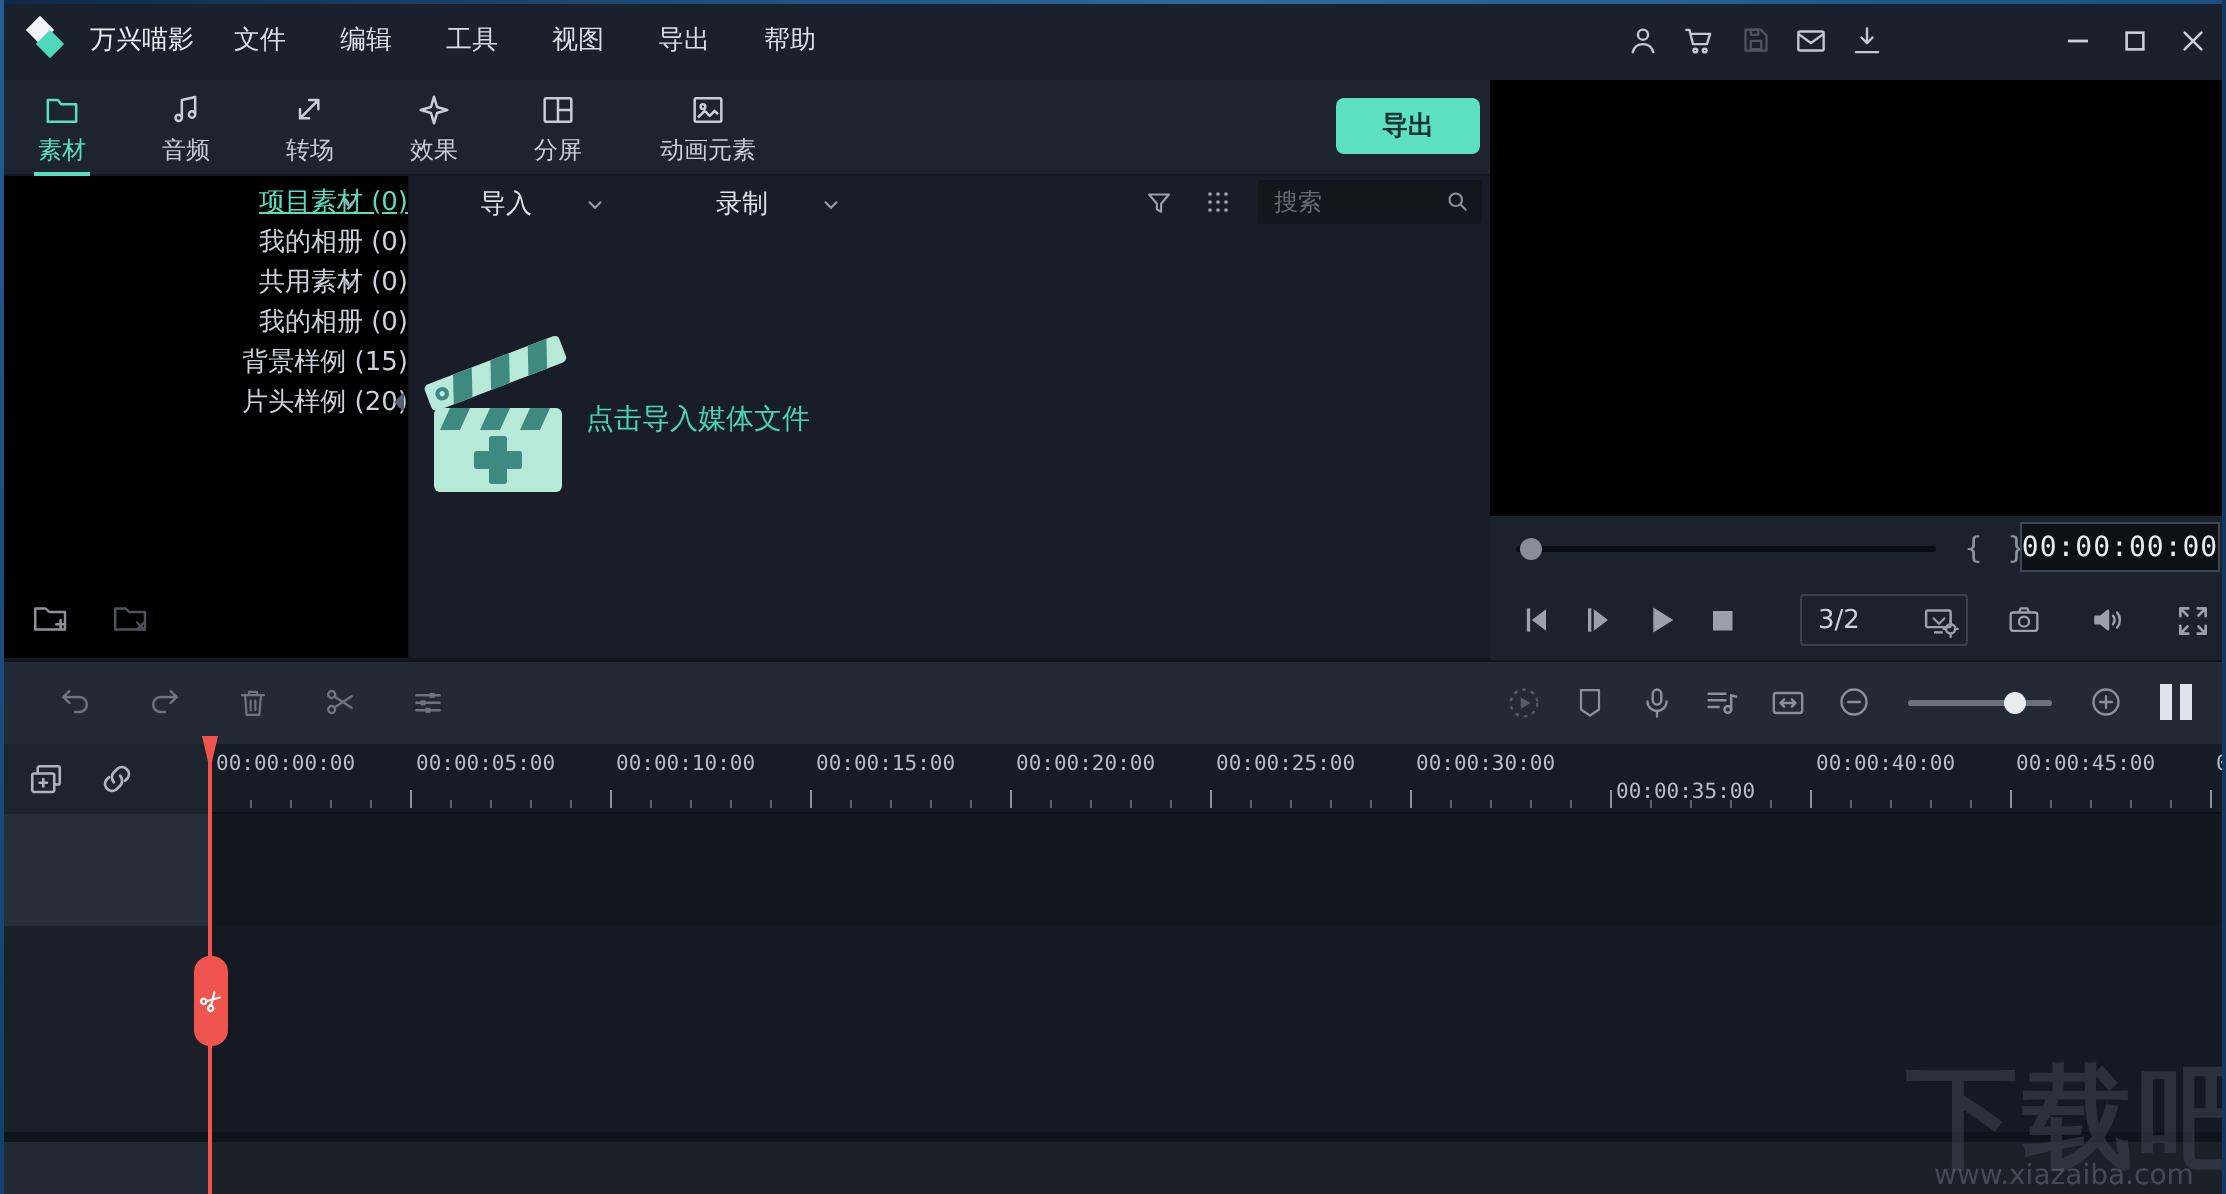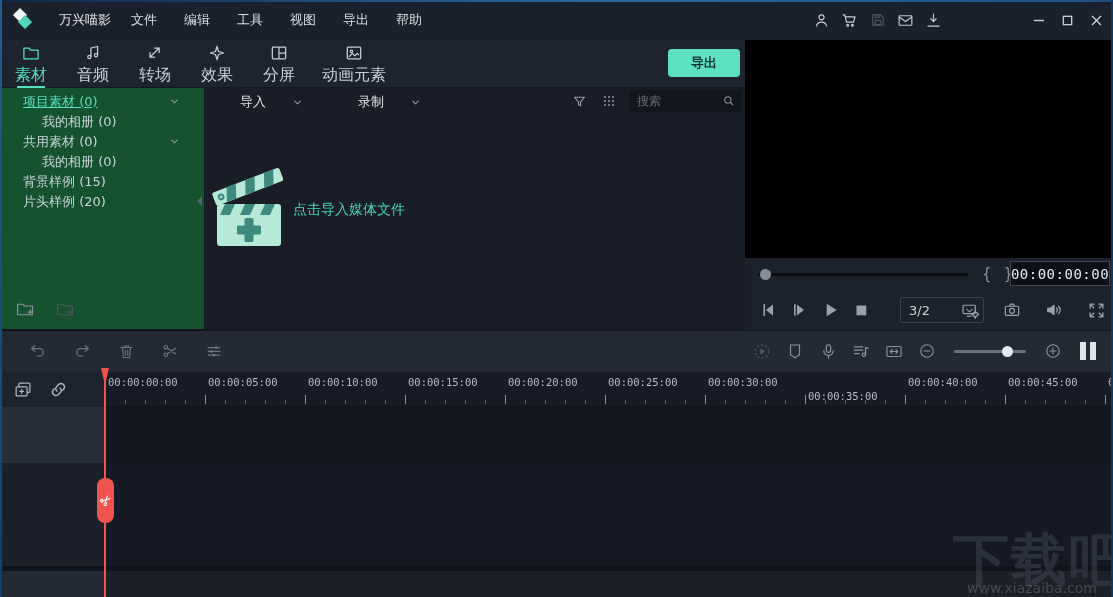--- a/index.html
+++ b/index.html
@@ -14,46 +14,46 @@
     background:linear-gradient(#1c5astrip,#123); background:linear-gradient(#235d94,#13406c); z-index:60; }
   .edge-right { position:absolute; right:0; top:0; width:2px; height:597px; background:#0e3a63; z-index:60; }
 
   
   .titlebar { position:absolute; left:0; top:0; width:1113px; height:40px; background:#1b212c;
     display:flex; align-items:center; color:#d9dee5; font-size:13px; }
   .logo { position:relative; width:24px; height:24px; margin-left:12px; }
   .logo .d1,.logo .d2 { position:absolute; width:10px; height:10px; }
   .logo .d1 { left:3px; top:2px; background:#f2f5f7; transform:rotate(45deg); }
   .logo .d2 { left:8px; top:9px; background:#4fd8bb; transform:rotate(45deg); }
-  .app-name { margin-left:23px; color:#e8ecf1; }
+  .app-name { margin-left:9px; color:#e8ecf1; }
   .menus { display:flex; gap:27px; margin-left:20px; }
   .menus span { cursor:default; }
   .doc-title { position:absolute; left:573px; top:0; height:40px; line-height:40px; transform:translateX(-50%);
     color:#d3d8e0; white-space:nowrap; }
   .title-icons { position:absolute; right:170px; top:0; height:40px; display:flex; align-items:center; gap:9px; }
   .tbtn { width:19px; height:19px; color:#c3c9d3; display:flex; align-items:center; justify-content:center; }
   .tbtn.disabled { color:#4d5560; }
   .win-controls { position:absolute; right:8px; top:0; height:40px; display:flex; align-items:center; gap:12px; }
   .wbtn { width:17px; height:17px; color:#cbd0d8; display:flex; align-items:center; justify-content:center; }
 
   
   .left-section { position:absolute; left:0; top:40px; width:745px; height:290px; }
   .ribbon { position:relative; height:48px; background:#1e242f; border-bottom:1px solid #141821; display:flex; }
   .tab { position:relative; width:62px; height:48px; display:flex; flex-direction:column; align-items:center;
-    justify-content:center; gap:2px; color:#c8ced6; font-size:16px; cursor:pointer; }
+    justify-content:center; gap:2px; color:#c8ced6; font-size:12px; cursor:pointer; }
   .tab.wide { width:88px; }
   .tab .ticon { height:20px; display:flex; align-items:center; }
   .tab.active { color:#56dfc0; }
   .tab.active::after { content:""; position:absolute; bottom:0; left:50%; transform:translateX(-50%);
     width:28px; height:2px; background:#56dfc0; }
   .export-btn { position:absolute; right:5px; top:9px; width:72px; height:28px; background:#5ee0c3; color:#0f332e;
     font-size:13px; font-weight:bold; border:none; border-radius:4px; display:flex; align-items:center; justify-content:center; cursor:pointer; }
 
   .browser { display:flex; height:241px; }
-  .sidebar { position:relative; width:205px; background:#14532d; border-right:1px solid #141821; padding-top:4px; }
+  .sidebar { position:relative; width:205px; background:#000000; border-right:1px solid #141821; padding-top:4px;text-align:right; }
   .side-item { position:relative; height:20px; line-height:20px; font-size:13px; color:#ccd2db; padding-left:23px;
     white-space:nowrap; cursor:pointer; }
   .side-item.indent { padding-left:42px; }
   .side-item.selected { color:#56dfc0; text-decoration:underline; }
   .side-item .chev { position:absolute; right:24px; top:4px; color:#9aa1ab; }
   .collapse-handle { position:absolute; right:2px; top:108px; width:0; height:0;
     border-top:5px solid transparent; border-bottom:5px solid transparent; border-right:5px solid #5a6170; }
   .side-bottom { position:absolute; left:14px; bottom:8px; display:flex; gap:16px; }
   .fbtn { width:24px; height:22px; color:#8b929d; }
   .fbtn.disabled { color:#4d5560; }

